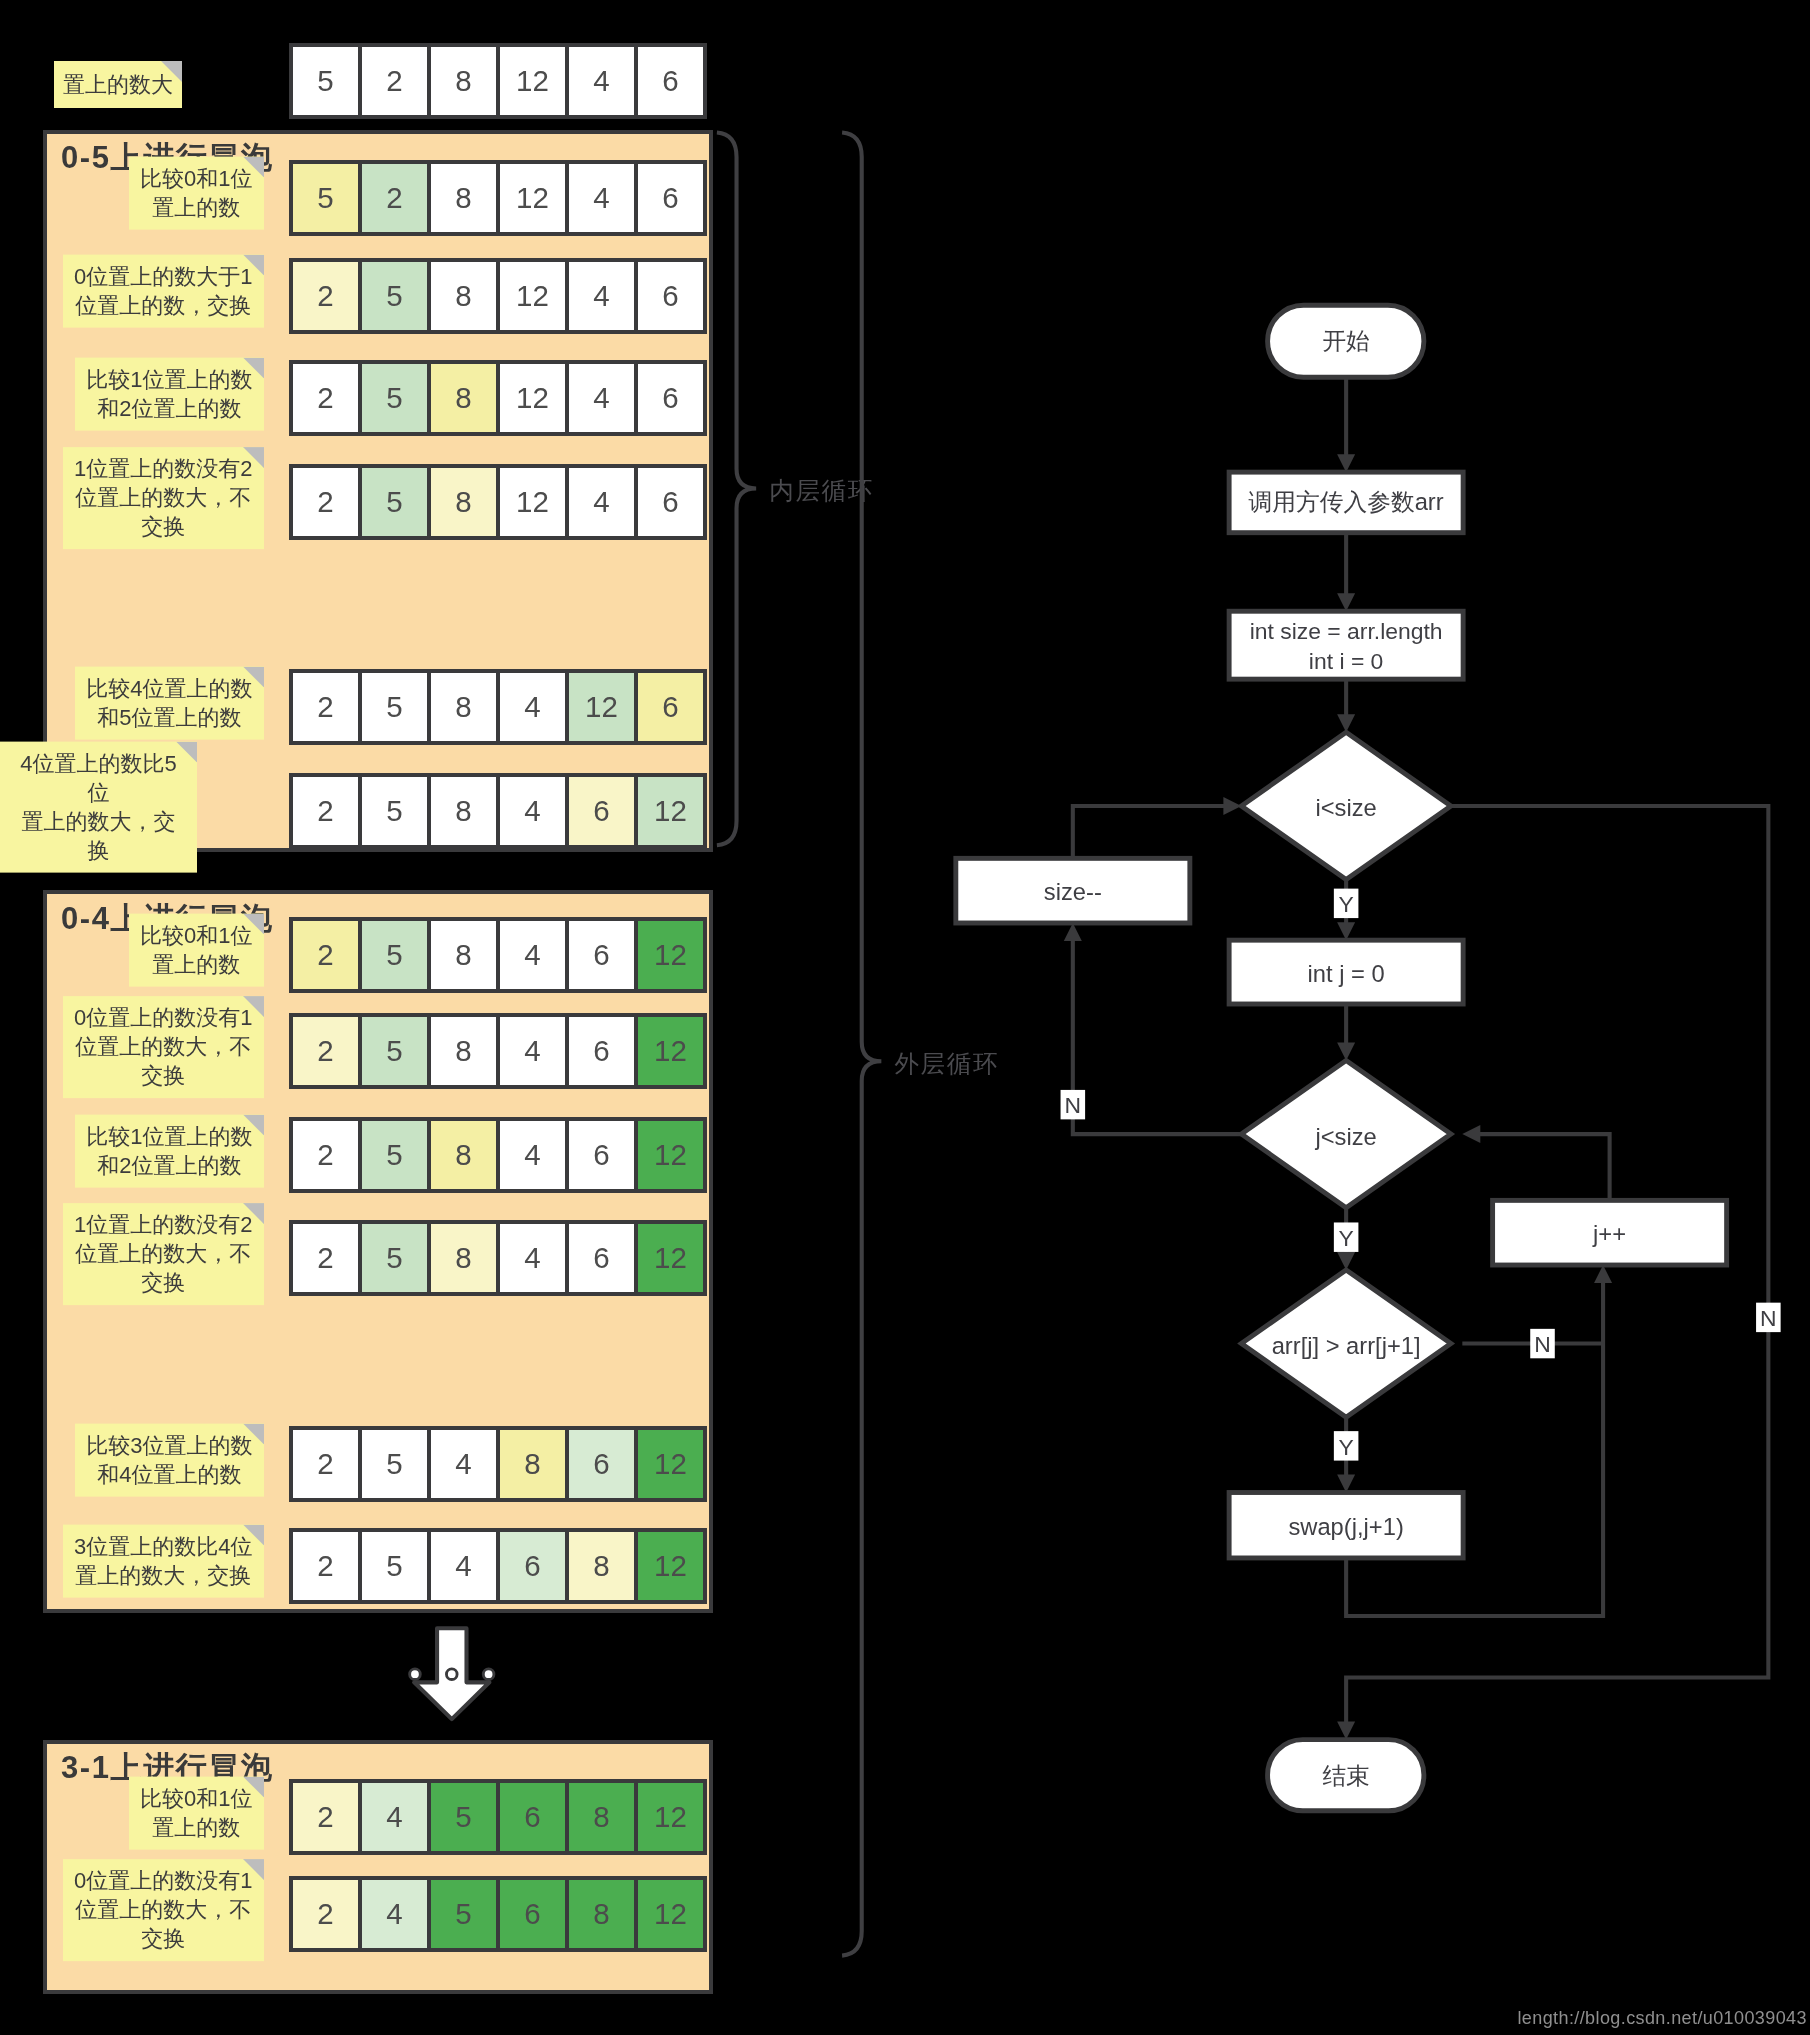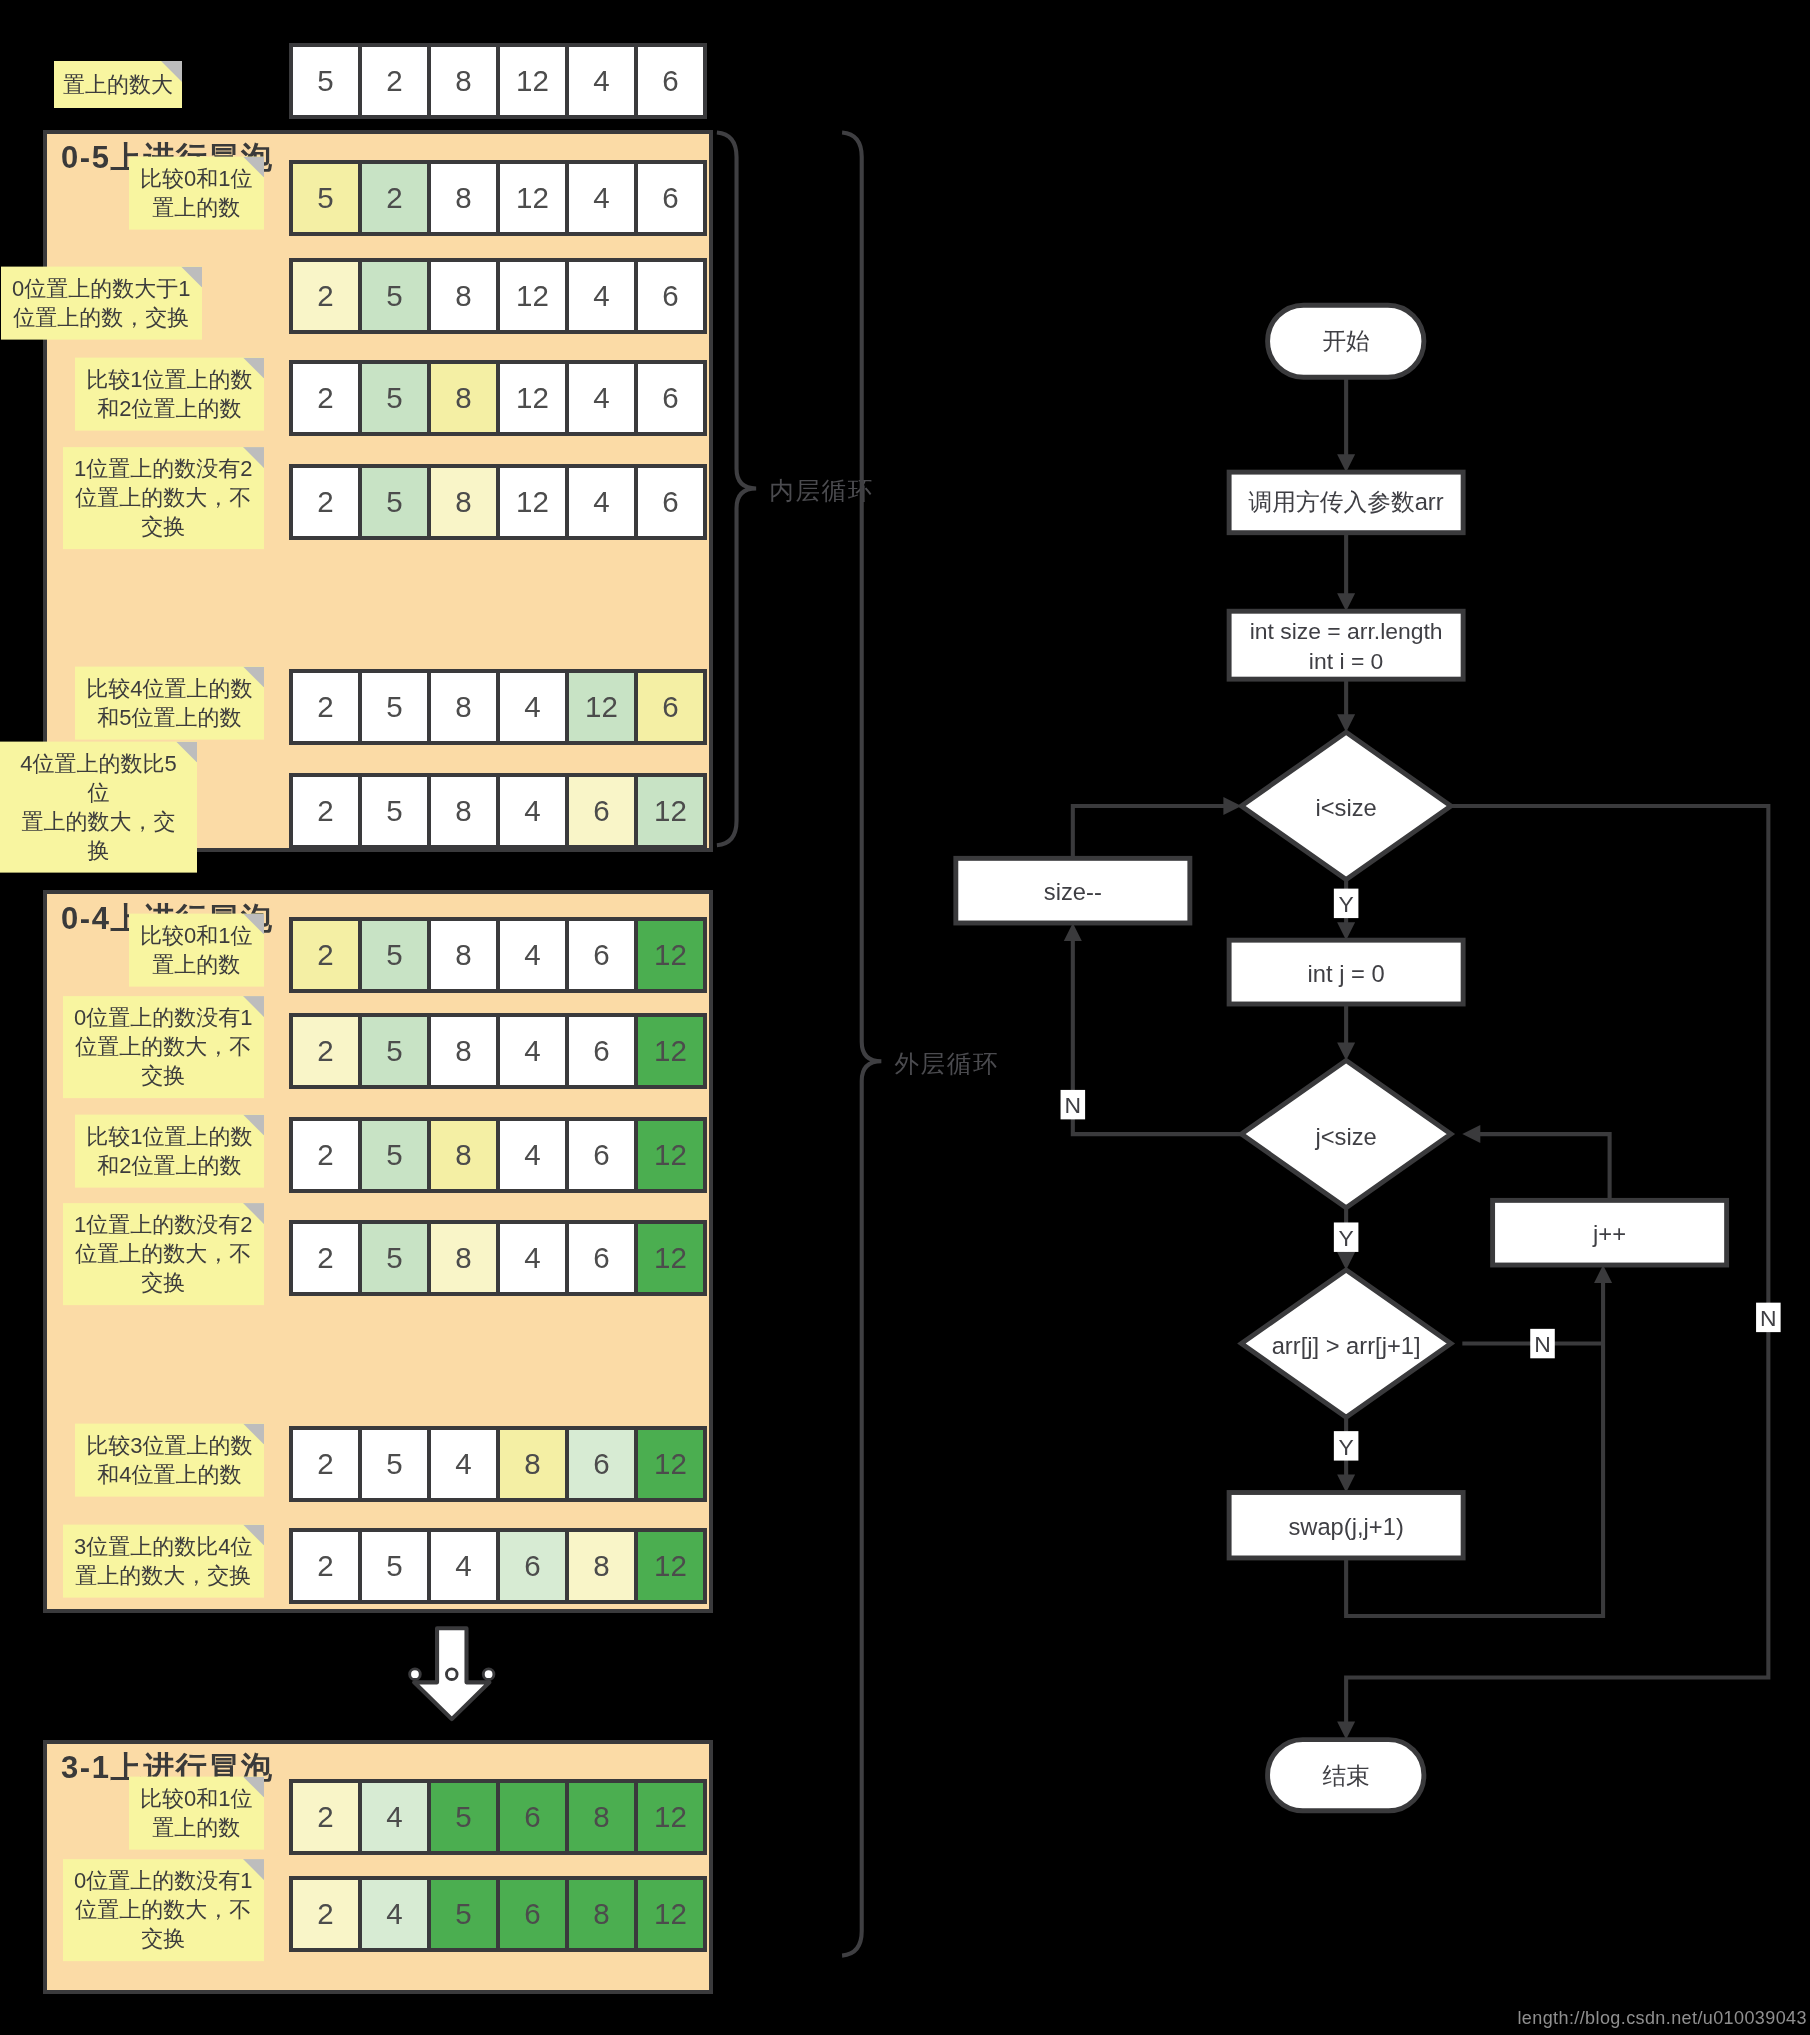--- a/index.html
+++ b/index.html
@@ -175,21 +175,21 @@
     <div class="note" style="right: 1547px; top: 193px;">比较0和1位
 置上的数<span class="fold"></span></div>
     <div class="array" style="left: 289px; top: 160px;">
       <div class="cell first" style="background: rgb(244, 239, 164);">5</div>
       <div class="cell" style="background: rgb(200, 227, 197);">2</div>
       <div class="cell" style="background: rgb(255, 255, 255);">8</div>
       <div class="cell" style="background: rgb(255, 255, 255);">12</div>
       <div class="cell" style="background: rgb(255, 255, 255);">4</div>
       <div class="cell" style="background: rgb(255, 255, 255);">6</div>
     </div>
-    <div class="note" style="right: 1609px; top: 291px; margin-top: 12px;">0位置上的数大于1
+    <div class="note" style="right: 1547px; top: 291px;">0位置上的数大于1
 位置上的数，交换<span class="fold"></span></div>
     <div class="array" style="left: 289px; top: 258px;">
       <div class="cell first" style="background: rgb(249, 245, 200);">2</div>
       <div class="cell" style="background: rgb(200, 227, 197);">5</div>
       <div class="cell" style="background: rgb(255, 255, 255);">8</div>
       <div class="cell" style="background: rgb(255, 255, 255);">12</div>
       <div class="cell" style="background: rgb(255, 255, 255);">4</div>
       <div class="cell" style="background: rgb(255, 255, 255);">6</div>
     </div>
     <div class="note" style="right: 1547px; top: 394px;">比较1位置上的数

